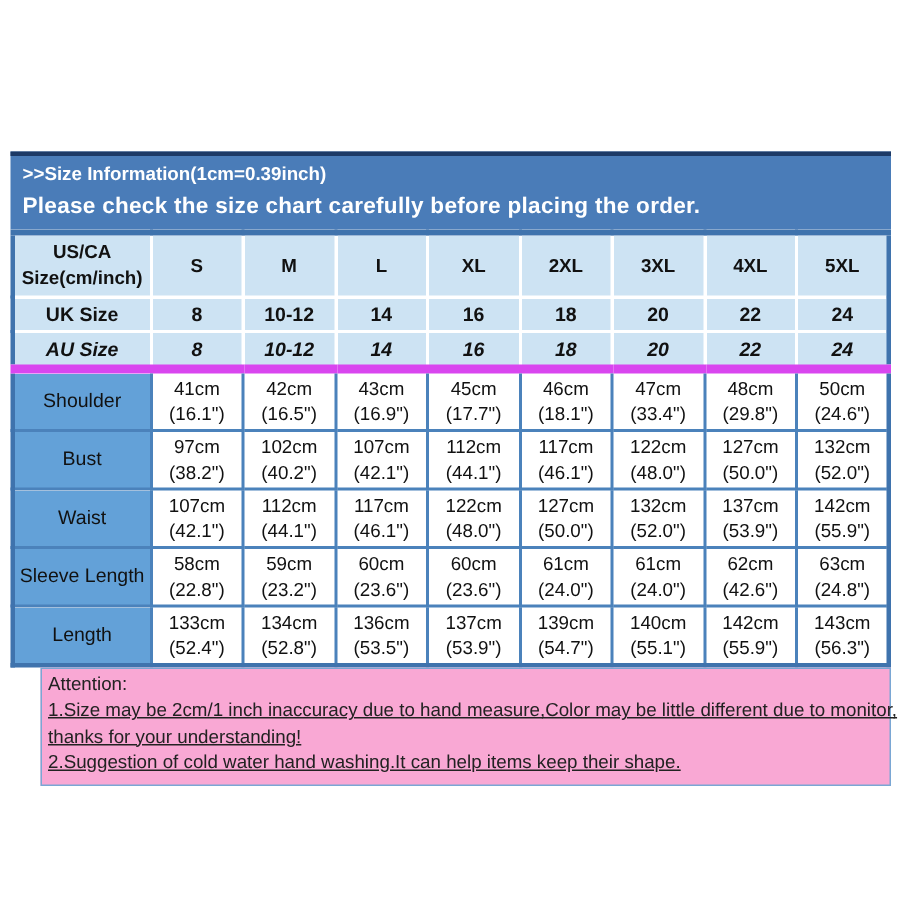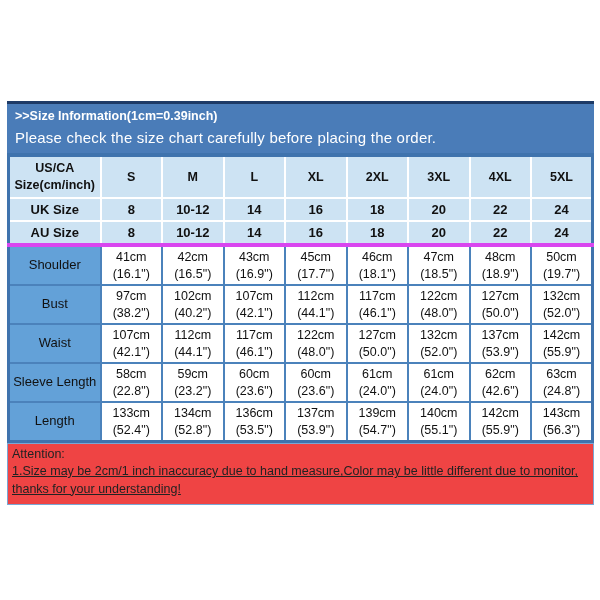--- a/index.html
+++ b/index.html
@@ -27,21 +27,21 @@
     border-top: 3px solid #1d3a66;
     color: #ffffff;
     padding: 5px 8px 7px 8px;
   }
   .banner-title {
     font-size: 12.5px;
     font-weight: bold;
   }
   .banner-subtitle {
     font-size: 15px;
-    font-weight: normal;
+    font-weight: bold;
     margin-top: 6px;
     letter-spacing: 0.2px;
   }
   
   table.size-table {
     width: 100%;
     border-collapse: collapse;
     table-layout: fixed;
     border: 3px solid #3f73ad;
     border-top-width: 4px;
@@ -65,43 +65,45 @@
   tr.row-simple td {
     background: #cde3f3;
     border: 2px solid #ffffff;
     font-weight: bold;
     font-size: 13px;
     height: 19px;
     padding: 1px;
     text-align: center;
   }
   tr.row-simple-last td {
-    border-bottom: 4px solid #d946ef;
+    border-bottom: 6px solid #d946ef;
+    font-style: italic;
   }
   tr.row-measure td {
     border: 2px solid #4b82bb;
     font-size: 12.5px;
     line-height: 1.3;
     padding: 2px 1px;
     height: 33px;
     white-space: pre-line;
   }
   tr.row-measure td.row-label {
     background: #63a1d8;
     font-size: 13px;
     white-space: normal;
   }
   
   .attention {
     border: 1px solid #7aa7d4;
-    background: #ef4444;
+    background: #f9a8d4;
     color: #222222;
     font-size: 12.5px;
     line-height: 1.38;
     padding: 2px 5px 6px 4px;
+    margin-left: 20px;
   }
   .attention-heading { white-space: nowrap; }
   .attention-line { white-space: nowrap; text-decoration: underline; }
 </style>
 </head>
 <body>
 
 <div class="canvas">
   <div class="content">
 
@@ -154,25 +156,25 @@
 (16.1")</td>
             <td>42cm
 (16.5")</td>
             <td>43cm
 (16.9")</td>
             <td>45cm
 (17.7")</td>
             <td>46cm
 (18.1")</td>
             <td>47cm
-(18.5")</td>
+(33.4")</td>
             <td>48cm
-(18.9")</td>
+(29.8")</td>
             <td>50cm
-(19.7")</td>
+(24.6")</td>
           </tr>
           <tr class="row-measure">
             <td class="row-label">Bust</td>
             <td>97cm
 (38.2")</td>
             <td>102cm
 (40.2")</td>
             <td>107cm
 (42.1")</td>
             <td>112cm
@@ -244,17 +246,18 @@
 (56.3")</td>
           </tr>
         </tbody>
     </table>
 
     <div class="attention">
       <div class="attention-heading">Attention:</div>
       <div id="attention-lines">
           <div class="attention-line">1.Size may be 2cm/1 inch inaccuracy due to hand measure,Color may be little different due to monitor,</div>
           <div class="attention-line">thanks for your understanding!</div>
+          <div class="attention-line">2.Suggestion of cold water hand washing.It can help items keep their shape.</div>
         </div>
     </div>
 
   </div>
 </div>
 
 </body></html>

